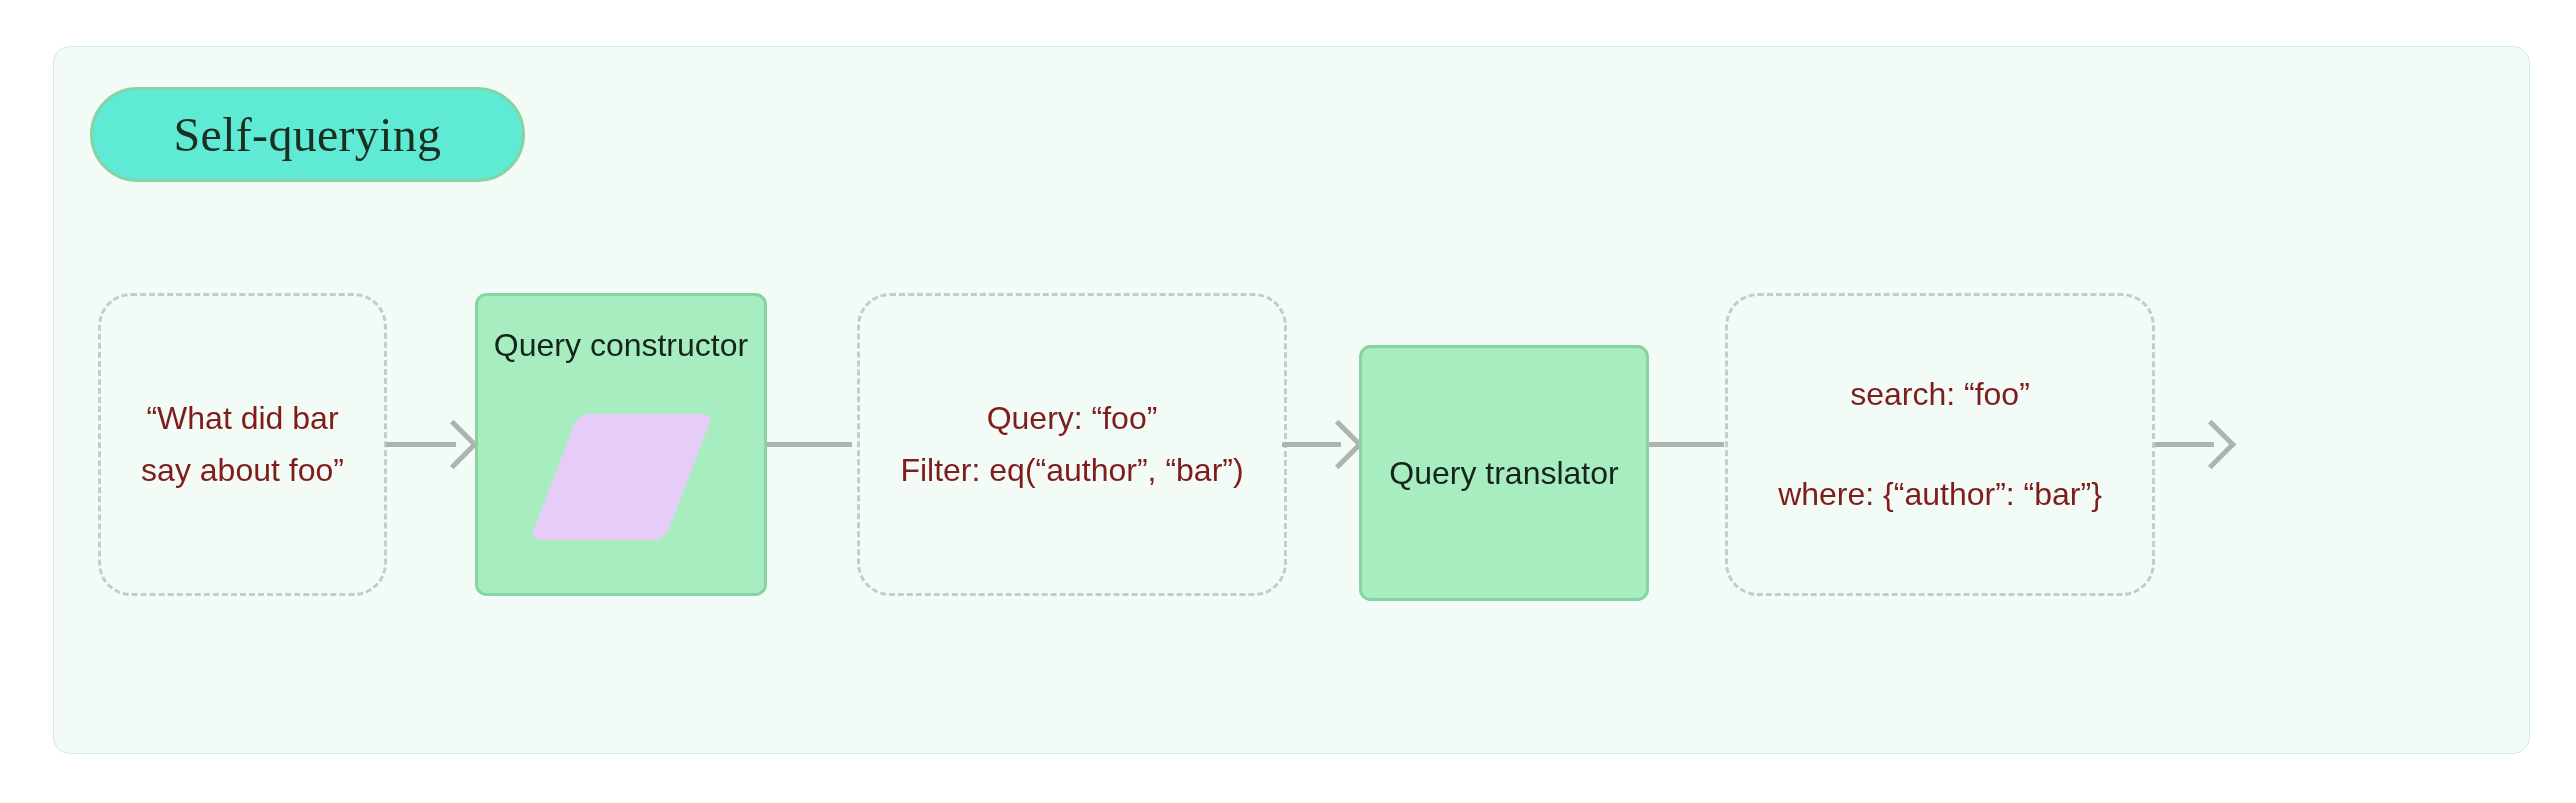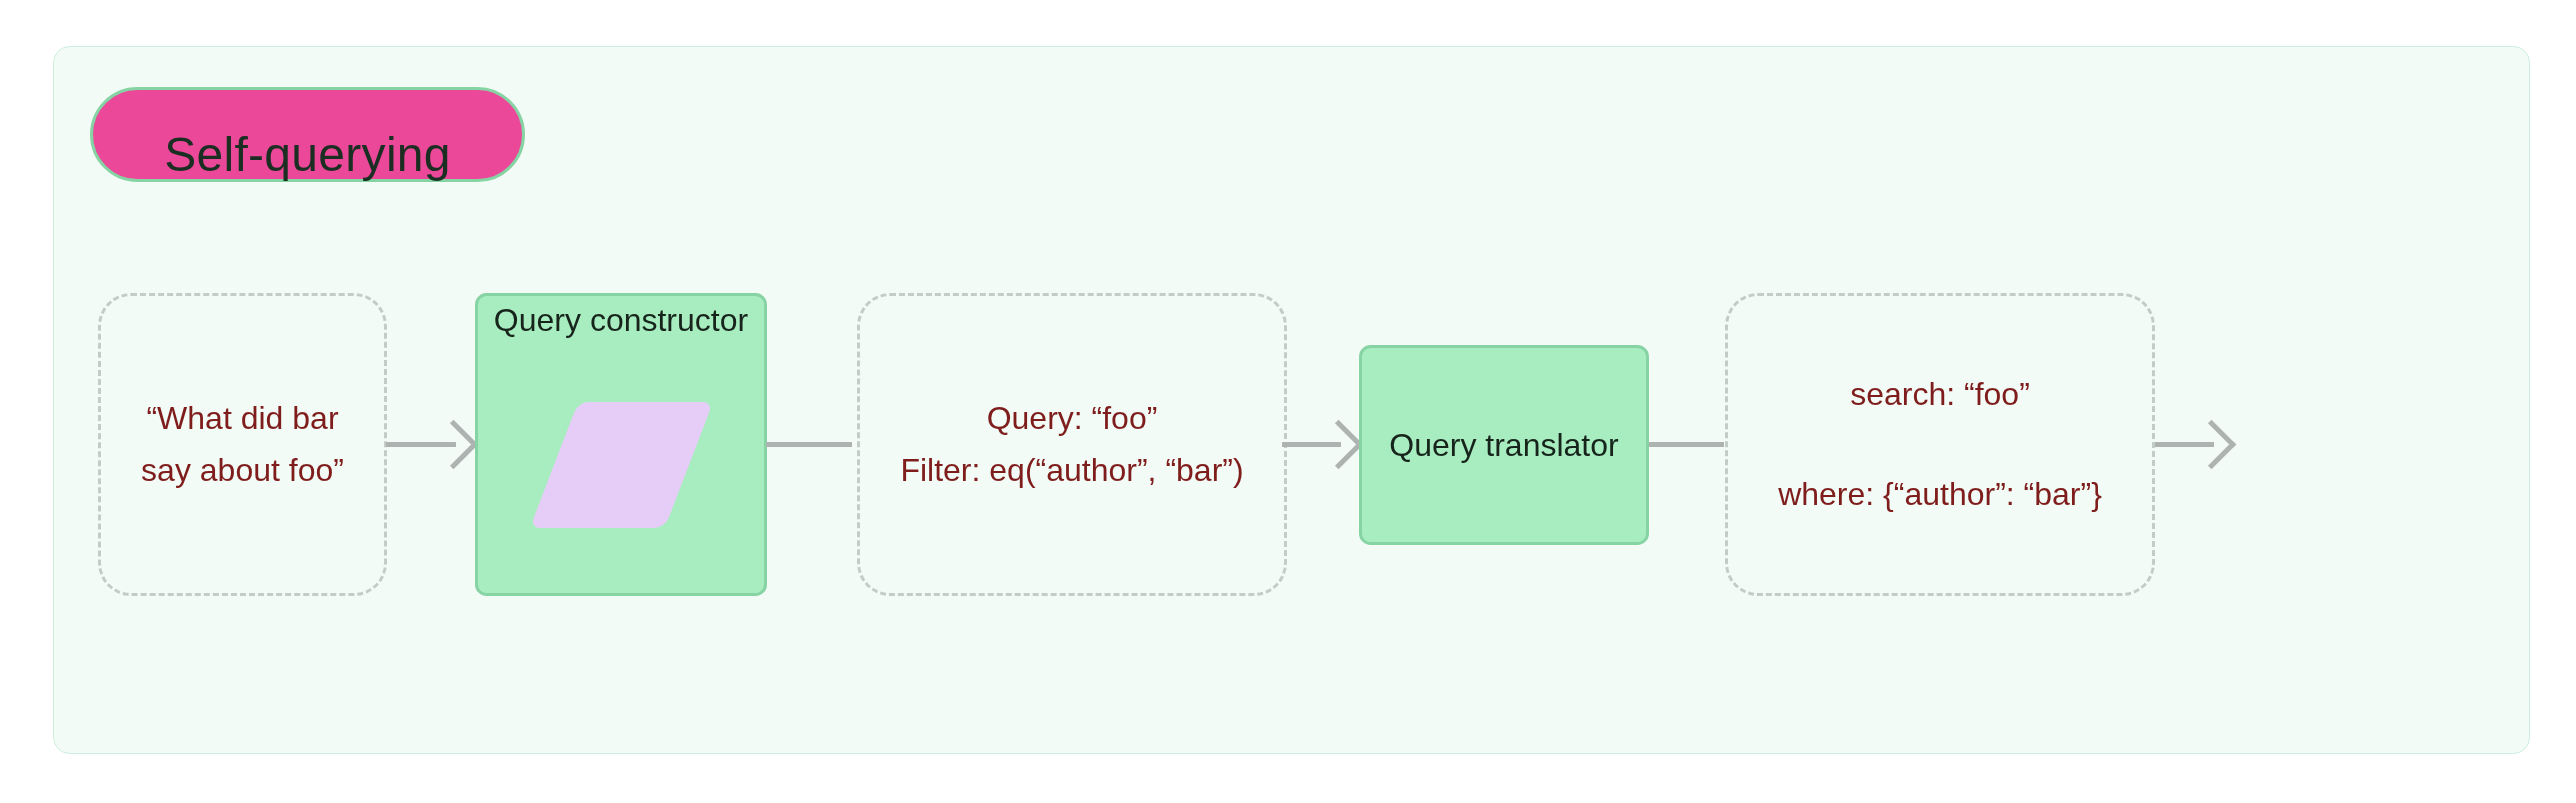--- a/index.html
+++ b/index.html
@@ -33,27 +33,28 @@
     box-sizing: border-box;
   }
 
   
   #group-title {
     position: absolute;
     left: 90px;
     top: 87px;
     width: 435px;
     height: 95px;
-    background: #ec4899;
+    background: #5eead4;
     border: 3.9px solid #86d3a3;
     border-radius: 48px;
     box-sizing: border-box;
     display: flex;
-    align-items: flex-end;
+    align-items: center;
     justify-content: center;
+    font-family: Liberation Serif, serif;
   }
   #group-title .pill-label {
     font-size: 48px;
     color: #1b2e22;
     letter-spacing: 0.3px;
     line-height: 1;
     white-space: nowrap;
   }
 
   
@@ -111,21 +112,21 @@
   .node-store .node-title {
     font-size: 32px;
     color: #141b18;
     line-height: 1;
     white-space: nowrap;
   }
 
   
   .node-stacked {
     justify-content: flex-start;
-    padding-top: 8px;
+    padding-top: 33px;
   }
   .glyph-wrap {
     flex: 1 1 auto;
     width: 100%;
     display: flex;
     align-items: center;
     justify-content: center;
   }
 
   
@@ -224,21 +225,21 @@
     <div class="node node-dashed" style="left:857px; width:430px;">
       <div class="node-text">Query: “foo”</div>
       <div class="node-text">Filter: eq(“author”, “bar”)</div>
     </div>
 
     <div class="connector" style="left:1282px; width:77px;">
       <div class="line"></div>
       <div class="arrowhead"></div>
     </div>
 
-    <div class="node node-green" style="left:1359px; width:290px; top:52px; height:200px;align-items:center;">
+    <div class="node node-green" style="left:1359px; width:290px; top:52px; height:256px;align-items:center;">
       <div class="node-title">Query translator</div>
     </div>
 
     <div class="connector no-head" style="left:1649px; width:75px;">
       <div class="line"></div>
 
     </div>
 
     <div class="node node-dashed" style="left:1725px; width:430px;gap:48px;">
       <div class="node-text">search: “foo”</div>

